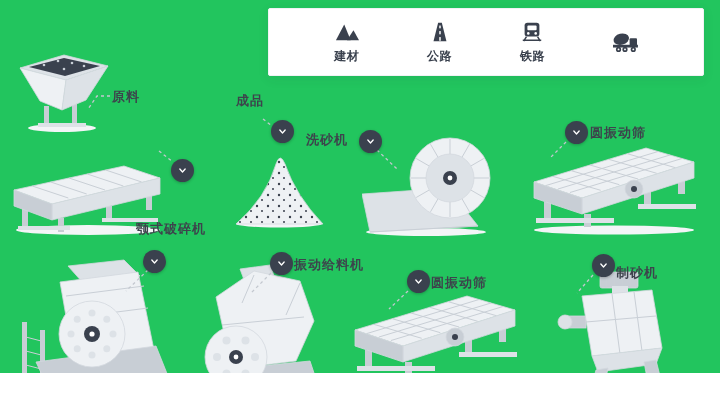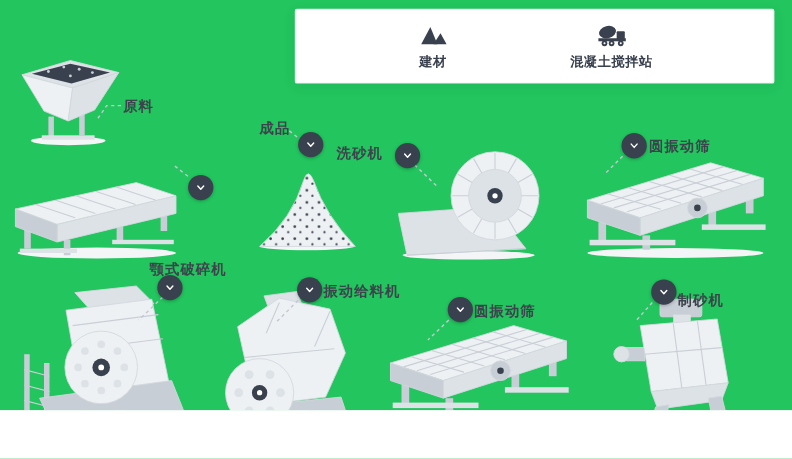--- a/index.html
+++ b/index.html
@@ -62,31 +62,49 @@
   <div class="legend">
     <div class="legend-item">
       <svg viewBox="0 0 32 26">
         <polygon class="fn" points="4,22 13,5 20,22"></polygon>
         <polygon class="fn" points="16,22 23,11 29,22"></polygon>
       </svg>
       <span class="legend-label">建材</span>
     </div>
     <div class="legend-item">
       <svg viewBox="0 0 32 26">
+        <polygon class="fn" points="9,23 14,3 18,3 23,23"></polygon>
+        <rect class="fw" x="15.2" y="6" width="1.6" height="3"></rect>
+        <rect class="fw" x="15.2" y="12" width="1.6" height="3.5"></rect>
+        <rect class="fw" x="15.2" y="18.5" width="1.6" height="4"></rect>
+      </svg>
+      <span class="legend-label">公路</span>
+    </div>
+    <div class="legend-item">
+      <svg viewBox="0 0 32 26">
+        <rect class="fn" x="8" y="3" width="16" height="15" rx="3"></rect>
+        <rect class="fw" x="11" y="6" width="10" height="5" rx="1"></rect>
+        <circle class="fw" cx="12" cy="14.5" r="1.4"></circle>
+        <circle class="fw" cx="20" cy="14.5" r="1.4"></circle>
+        <path d="M10,18 L7,23 M22,18 L25,23 M6,22 L26,22" stroke="#3a414e" stroke-width="1.6" fill="none"></path>
+      </svg>
+      <span class="legend-label">铁路</span>
+    </div>
+    <div class="legend-item">
+      <svg viewBox="0 0 32 26">
         <ellipse class="fn" cx="12" cy="10" rx="8.5" ry="6" transform="rotate(-14 12 10)"></ellipse>
         <rect class="fn" x="21" y="9" width="8" height="8" rx="1"></rect>
         <rect class="fn" x="3" y="16" width="27" height="3"></rect>
         <circle class="fn" cx="9" cy="21" r="2.8"></circle>
           <circle class="fw" cx="9" cy="21" r="1"></circle>
         <circle class="fn" cx="16" cy="21" r="2.8"></circle>
           <circle class="fw" cx="16" cy="21" r="1"></circle>
         <circle class="fn" cx="25" cy="21" r="2.8"></circle>
           <circle class="fw" cx="25" cy="21" r="1"></circle>
       </svg>
-      <span class="legend-label">混凝土搅拌站</span>
     </div>
   </div>
 
   <svg class="machine" style="left:14px;top:48px;width:100px;height:85px" viewBox="0 0 100 85">
     <ellipse class="sh" cx="48" cy="80" rx="34" ry="4"></ellipse>
     <rect class="f3" x="30" y="58" width="5" height="19"></rect>
     <rect class="f3" x="58" y="56" width="5" height="19"></rect>
     <rect class="f2" x="24" y="75" width="48" height="4"></rect>
     <polygon class="f2 ol" points="6,20 50,7 94,18 52,32"></polygon>
     <polygon class="fn" points="15,19 50,10 86,18 51,28"></polygon>
@@ -123,21 +141,21 @@
     <defs>
       <pattern id="spk" width="11" height="11" patternUnits="userSpaceOnUse">
         <circle cx="3" cy="4" r="1.2" fill="#39404d"></circle>
         <circle cx="8" cy="9" r="1" fill="#39404d"></circle>
       </pattern>
     </defs>
     <ellipse class="sh" cx="47" cy="88" rx="43" ry="3.5"></ellipse>
     <path class="f1 ol" d="M4,88 Q34,62 44,28 Q48,16 53,28 Q64,60 91,88 Z"></path>
     <path fill="url(#spk)" d="M4,88 Q34,62 44,28 Q48,16 53,28 Q64,60 91,88 Z"></path>
   </svg>
-  <span class="nlabel" style="left:236px;top:108px">成品</span>
+  <span class="nlabel" style="left:236px;top:92px">成品</span>
   <span class="badge" style="left:271px;top:120px">
     <svg viewBox="0 0 22 22">
       <polyline points="6.5,8.5 11,13.5 15.5,8.5"></polyline>
       </svg>
   </span>
 
   <svg class="machine" style="left:362px;top:132px;width:140px;height:105px" viewBox="0 0 140 105">
     <ellipse class="sh" cx="64" cy="100" rx="60" ry="4"></ellipse>
     <polygon class="f2 ol" points="0,62 86,56 116,94 8,100"></polygon>
     <circle class="f1 ol" cx="88" cy="46" r="40"></circle>
@@ -191,21 +209,21 @@
       <circle class="f2" cx="90.8" cy="92.8" r="3.5"></circle>
     <circle class="f2" cx="76" cy="99" r="3.5"></circle>
       <circle class="f2" cx="61.2" cy="92.8" r="3.5"></circle>
     <circle class="f2" cx="55" cy="78" r="3.5"></circle>
       <circle class="f2" cx="61.2" cy="63.2" r="3.5"></circle>
     <circle class="f2" cx="76" cy="57" r="3.5"></circle>
       <circle class="f2" cx="90.8" cy="63.2" r="3.5"></circle>
     <circle class="fn" cx="76" cy="78" r="8"></circle>
     <circle class="fw" cx="76" cy="78" r="2.6"></circle>
   </svg>
-  <span class="nlabel" style="left:136px;top:236px">颚式破碎机</span>
+  <span class="nlabel" style="left:136px;top:220px">颚式破碎机</span>
   <span class="badge" style="left:143px;top:250px">
     <svg viewBox="0 0 22 22">
       <polyline points="6.5,8.5 11,13.5 15.5,8.5"></polyline>
       </svg>
   </span>
 
   <svg class="machine" style="left:182px;top:263px;width:155px;height:140px" viewBox="0 0 155 140">
     <ellipse class="sh" cx="80" cy="133" rx="68" ry="5"></ellipse>
     <polygon class="f2 ol" points="58,6 88,2 94,18 64,22"></polygon>
     <polygon class="f1 ol" points="34,34 72,8 118,18 132,58 114,98 50,106"></polygon>

